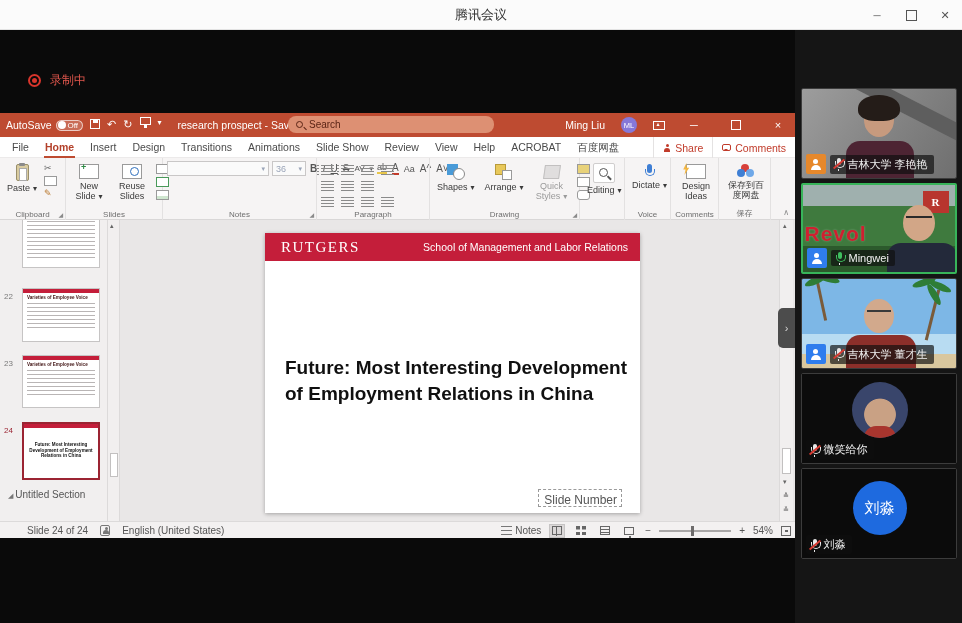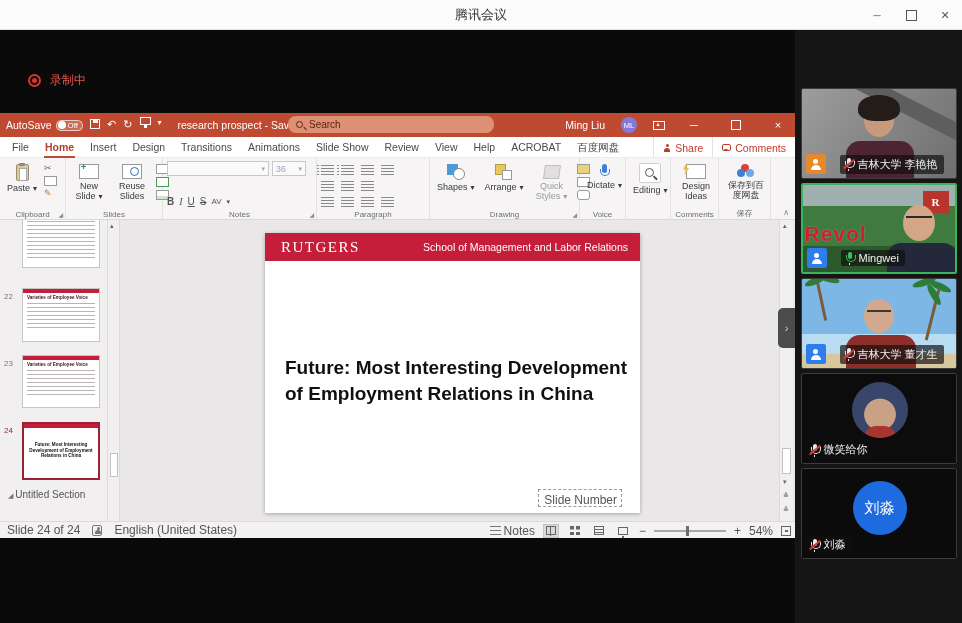--- a/index.html
+++ b/index.html
@@ -134,21 +134,21 @@
   .slide-title { position:absolute; left:20px; top:122px; width:345px; font-size:19px; font-weight:bold; color:#101010; line-height:1.35; }
   .slidenum-ph { position:absolute; right:18px; bottom:6px; width:84px; height:18px; border:1px dashed #9a9a9a; font-size:12px; color:#555; text-align:right; padding:3px 4px 0 0; }
 
   .edit-scroll { position:absolute; right:2px; top:0; width:14px; bottom:0; background:#f1efef; border-left:1px solid #dcdada; }
   .edit-scroll .up { position:absolute; top:2px; left:3px; font-size:7px; color:#666; }
   .edit-scroll .ethumb { position:absolute; left:2px; top:228px; width:9px; height:26px; background:#fff; border:1px solid #c2c0c0; }
   .edit-scroll .dn { position:absolute; top:258px; left:3px; font-size:7px; color:#666; }
   .edit-scroll .nav { position:absolute; left:3px; font-size:7px; color:#555; }
 
   
-  .ppt-status { position:relative; height:17px; background:#f3f1f1; border-top:1px solid #dcdada; display:flex; align-items:center; font-size:12px; color:#555; }
+  .ppt-status { position:relative; height:17px; background:#f3f1f1; border-top:1px solid #dcdada; display:flex; align-items:center; font-size:10px; color:#555;padding-left:20px; }
   .st-left { display:flex; align-items:center; gap:12px; padding-left:7px; }
   .a11y-ico { width:10px; height:11px; border:1px solid #777; border-radius:2px; position:relative; }
   .a11y-ico::before { content:""; position:absolute; top:1.5px; left:3.5px; width:3px; height:3px; border-radius:50%; background:#777; }
   .a11y-ico::after { content:""; position:absolute; bottom:1px; left:2px; width:6px; height:3.5px; border-radius:3px 3px 0 0; background:#777; }
   .st-right { position:absolute; right:4px; top:0; height:17px; display:flex; align-items:center; gap:8px; }
   .notes-wrap { display:flex; align-items:center; gap:3px; }
   .notes-ico { width:11px; height:9px; background:linear-gradient(#777 0 1px, transparent 1px 4px, #777 4px 5px, transparent 5px 8px, #777 8px 9px); position:relative;}
   .vbtn { width:16px; height:14px; display:flex; align-items:center; justify-content:center; }
   .vbtn.active { background:#dbd8d8; border:1px solid #c6c4c4; }
   .v-normal { width:10px; height:9px; border:1px solid #666; position:relative; }
@@ -167,21 +167,21 @@
   .fit-ico::after { content:""; position:absolute; left:3px; top:3px; width:2.5px; height:2.5px; background:#666; }
 
   
   .chev-tab { position:absolute; left:778px; top:308px; width:17px; height:40px; background:#4c4c4c; border-radius:5px 0 0 5px; display:flex; align-items:center; justify-content:center; color:#d8d8d8; font-size:11px; }
 
   
   .sidebar { position:absolute; top:30px; left:795px; width:167px; height:593px; background:#151515; }
   .tiles { position:absolute; top:58px; left:0; width:167px; display:flex; flex-direction:column; gap:4px; align-items:center; }
   .tile { position:relative; width:156px; height:91px; background:#000; border:1px solid #3c3c3c; border-radius:2px; overflow:hidden; }
   .tile.active { border:2px solid #38b45a; }
-  .nameplate { position:absolute; left:4px; bottom:4px; display:flex; align-items:center; gap:14px; z-index:5; }
+  .nameplate { position:absolute; left:4px; bottom:4px; display:flex; align-items:center; gap:4px; z-index:5; }
   .badge { width:20px; height:20px; border-radius:2px; display:flex; align-items:center; justify-content:center; }
   .badge.orange { background:#e6882b; } .badge.blue { background:#2f7ded; }
   .pico { width:11px; height:11px; position:relative; }
   .pico::before { content:""; position:absolute; top:0; left:3px; width:5px; height:5px; border-radius:50%; background:#fff; }
   .pico::after { content:""; position:absolute; bottom:0; left:0.5px; width:10px; height:4.5px; border-radius:5px 5px 0 0; background:#fff; }
   .namechip { display:flex; align-items:center; gap:4px; background:rgba(15,15,15,.68); padding:2px 6px 2px 4px; border-radius:2px; color:#f2f2f2; font-size:11px; white-space:nowrap; }
   .mic { width:10px; height:12px; position:relative; flex:none; }
   .mic .cap { position:absolute; left:3px; top:0; width:4px; height:7px; background:#e8e8e8; border-radius:2px; }
   .mic::before { content:""; position:absolute; left:1px; top:3px; width:8px; height:6px; border:1px solid #e8e8e8; border-top:none; border-radius:0 0 5px 5px; }
   .mic::after { content:""; position:absolute; left:4.5px; bottom:-1px; width:1px; height:2px; background:#e8e8e8; }
@@ -311,21 +311,21 @@
             <span class="blabel" style="white-space:normal;width:34px">Reuse Slides</span>
           </div>
           <div class="smallcol">
             <span class="mini-ico"></span>
             <span class="mini-ico" style="border-color:#4a9a5a"></span>
             <span class="mini-ico" style="background:linear-gradient(#fff 0 60%, #cfe6cf 60%)"></span>
           </div>
           <div class="glabel">Slides</div>
         </div>
 
-        <div class="rgroup" style="width:154px; flex-direction:column; gap:20px">
+        <div class="rgroup" style="width:154px; flex-direction:row; gap:4px">
           <div style="display:flex; gap:3px">
             <div class="combo" style="width:102px">
                 <span></span>
                 <span style="font-size:7px">▾</span>
               </div>
             <div class="combo" style="width:34px">
                 <span>36</span>
                 <span style="font-size:7px">▾</span>
               </div>
           </div>
@@ -384,33 +384,33 @@
           </div>
           <div class="smallcol">
             <span class="mini-ico" style="background:#e8d27a"></span>
             <span class="mini-ico"></span>
             <span class="mini-ico" style="border-radius:3px"></span>
           </div>
           <div class="glabel">Drawing</div>
           <div class="launcher">◢</div>
         </div>
 
+        <div class="rgroup" style="width:45px">
+          <div class="bigbtn">
+            <span class="edit-ico"></span>
+            <span class="blabel caret">Editing</span>
+          </div>
+        </div>
+
         <div class="rgroup" style="width:46px">
           <div class="bigbtn">
             <span class="mic-big"></span>
             <span class="blabel caret">Dictate</span>
           </div>
           <div class="glabel">Voice</div>
-        </div>
-
-        <div class="rgroup" style="width:45px">
-          <div class="bigbtn">
-            <span class="edit-ico"></span>
-            <span class="blabel caret">Editing</span>
-          </div>
         </div>
 
         <div class="rgroup" style="width:48px">
           <div class="bigbtn">
             <span class="di-ico"></span>
             <span class="blabel" style="white-space:normal;width:36px">Design Ideas</span>
           </div>
           <div class="glabel">Comments</div>
         </div>
 

